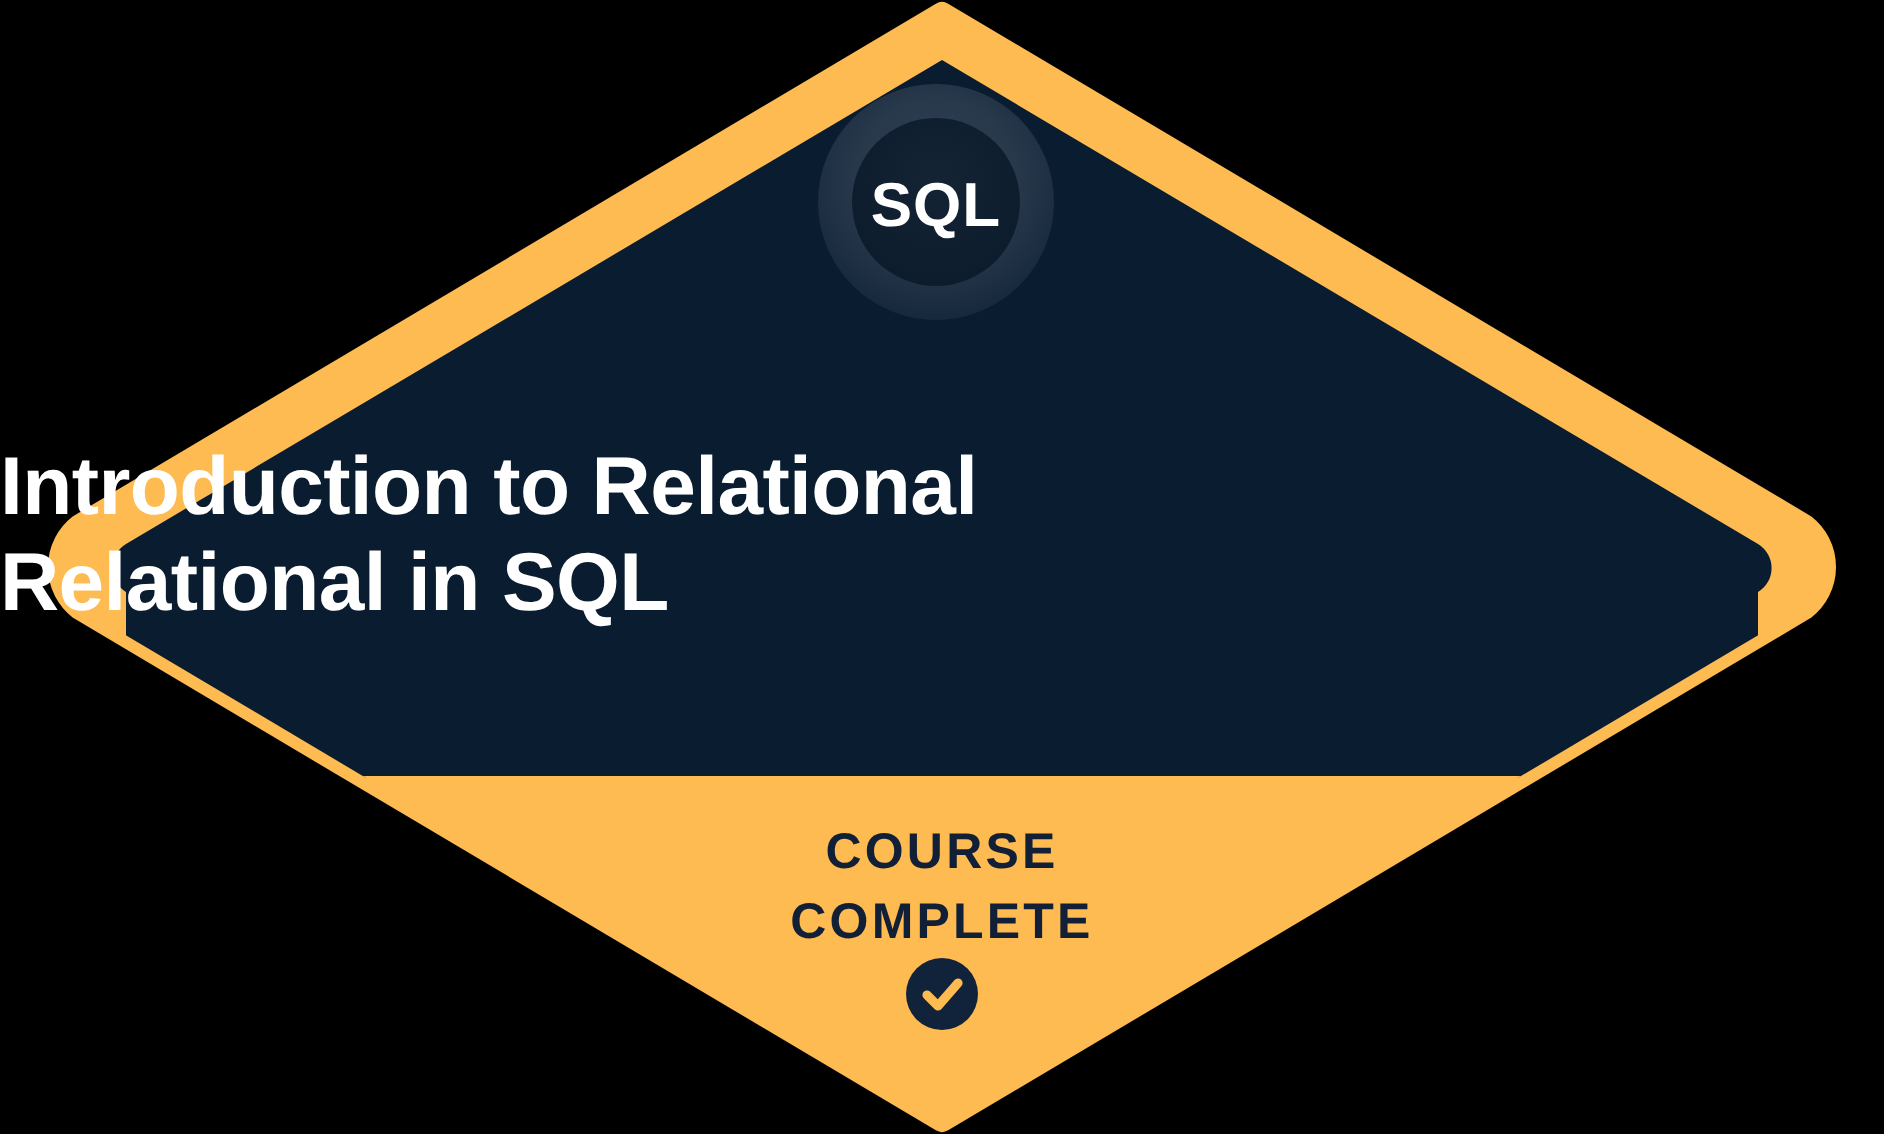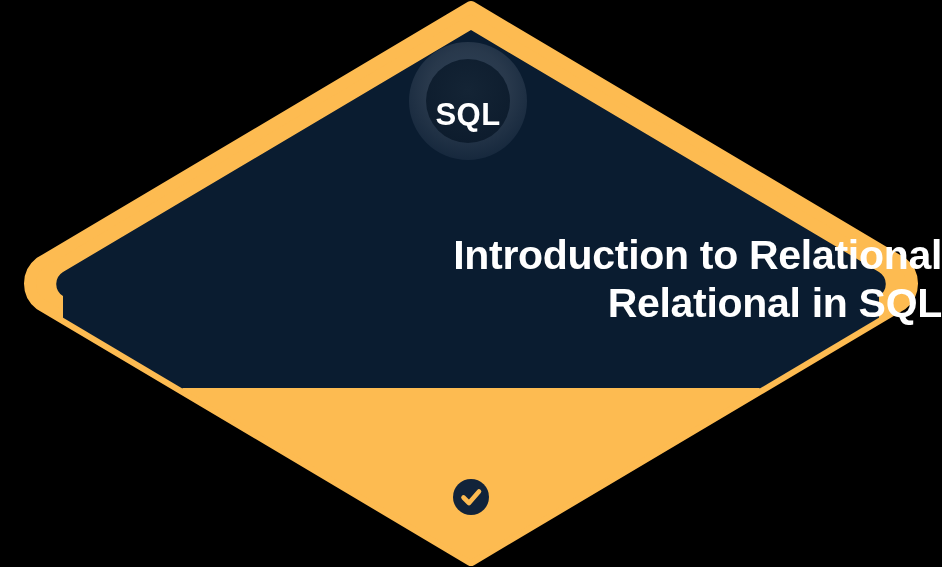--- a/index.html
+++ b/index.html
@@ -27,21 +27,21 @@
     top: 0;
     width: 942px;
     height: 567px;
     display: block;
   }
 
   
   .overlay {
     position: absolute;
     left: 0;
-    top: 12px;
+    top: 0;
     width: 942px;
     height: 401px;
     pointer-events: none;
   }
 
   .sql-chip {
     position: absolute;
     left: 413px;
     top: 46px;
     width: 110px;
@@ -58,21 +58,21 @@
     color: #FFFFFF;
     line-height: 1;
     margin-top: 2px;
   }
 
   .course-title {
     position: absolute;
     left: 0;
     top: 219px;
     width: 942px;
-    text-align: right;
+    text-align: left;
     color: #FFFFFF;
     font-family: "Liberation Sans", sans-serif;
     font-size: 41px;
     font-weight: 700;
     line-height: 48px;
     letter-spacing: -0.3px;
   }
   .course-title .line {
     display: block;
   }
@@ -169,17 +169,21 @@
 
     <div class="sql-chip">
       <span class="sql-chip-label">SQL</span>
     </div>
 
     <div class="course-title">
       <span class="line">Introduction to Relational</span>
       <span class="line">Relational in SQL</span>
     </div>
 
+    <div class="status-block">
+      <span class="line">COURSE</span>
+      <span class="line">COMPLETE</span>
+    </div>
 
     <div class="check-wrap"></div>
 
   </div>
 </div>
 
 </body></html>

